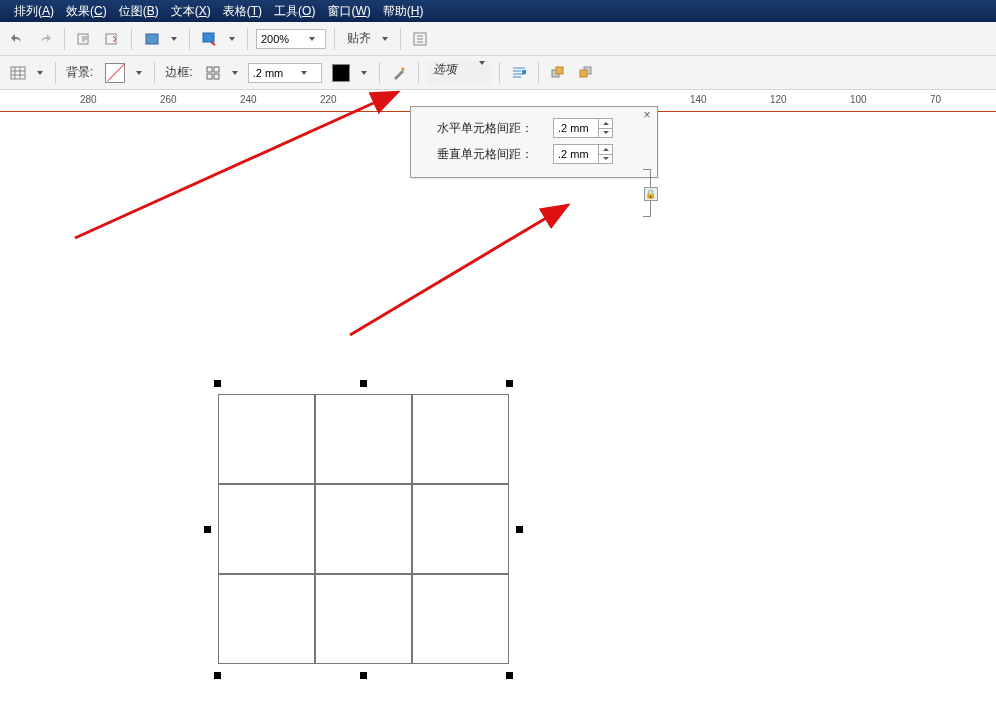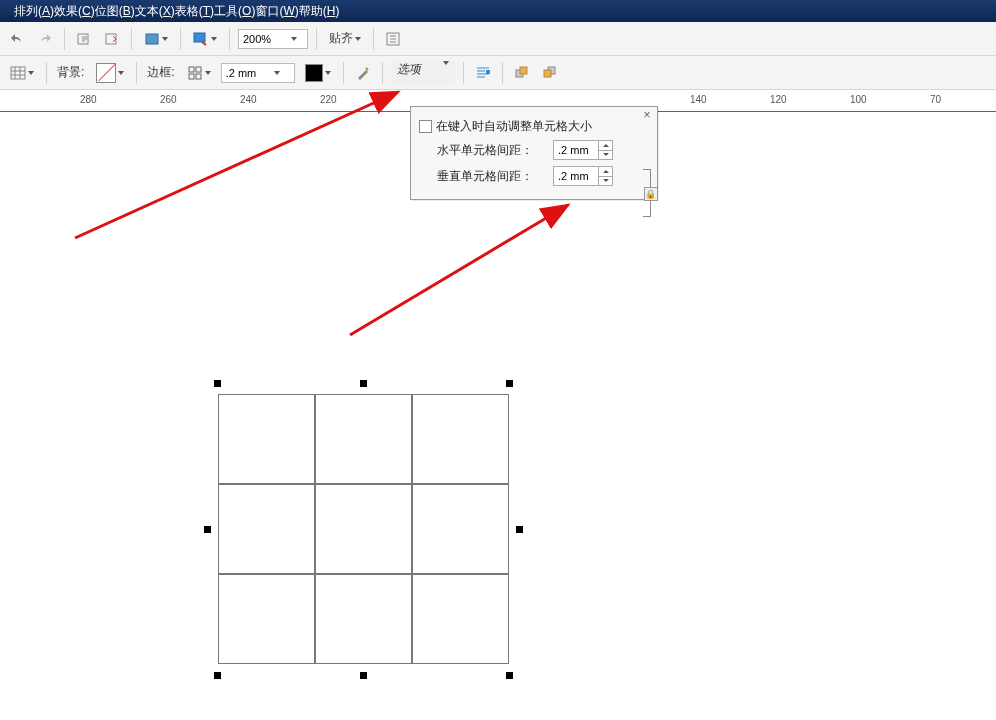--- a/index.html
+++ b/index.html
@@ -12,20 +12,21 @@
       overflow: hidden;
       position: relative;
     }
     .menubar {
       background: linear-gradient(#1a3a6e, #0d2652);
       color: #fff;
       height: 22px;
       display: flex;
       align-items: center;
       padding-left: 14px;
+      gap: 12px;
       font-size: 12px;
     }
     .menubar span { cursor: default; }
     .menu-u { text-decoration: underline; }
     .toolbar1, .toolbar2 {
       background: #f4f4f4;
       border-bottom: 1px solid #d6d6d6;
       display: flex;
       align-items: center;
       padding: 12px 6px;
@@ -45,21 +46,21 @@
       align-items: center;
       justify-content: center;
       border: 1px solid transparent;
       color: #555;
     }
     .dropdown-btn {
       height: 22px;
       display: inline-flex;
       align-items: center;
       padding: 0 4px;
-      gap: 0;
+      gap: 9px;
       color: #444;
     }
     .caret {
       width: 0; height: 0;
       border-left: 3px solid transparent;
       border-right: 3px solid transparent;
       border-top: 4px solid #555;
       margin-left: 2px;
     }
     .zoom-box, .border-width {
@@ -429,24 +430,20 @@
     <div class="sel-handle" style="left:-14px; top:132px;"></div>
     <div class="sel-handle" style="left:298px; top:132px;"></div>
     <div class="sel-handle" style="left:-4px;  top:278px;"></div>
     <div class="sel-handle" style="left:142px; top:278px;"></div>
     <div class="sel-handle" style="left:288px; top:278px;"></div>
   </div>
 </div>
 
 <div class="popup">
   <span class="close">×</span>
-  <div class="cb-row">
-    <span class="cb"></span>
-    <span>在键入时自动调整单元格大小</span>
-  </div>
   <div class="field-row">
     <span style="width:110px;">水平单元格间距：</span>
     <div class="spinner">
       <input value=".2 mm" style="">
       <div class="spin">
         <div>
             <span class="spin-caret-up"></span>
           </div>
         <div>
             <span class="spin-caret-down"></span>

